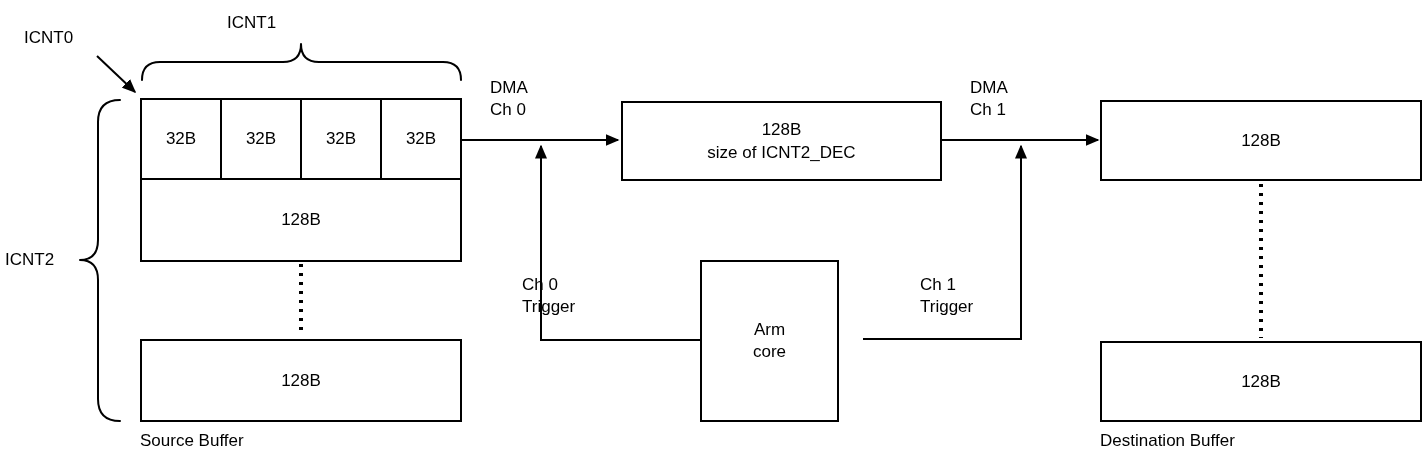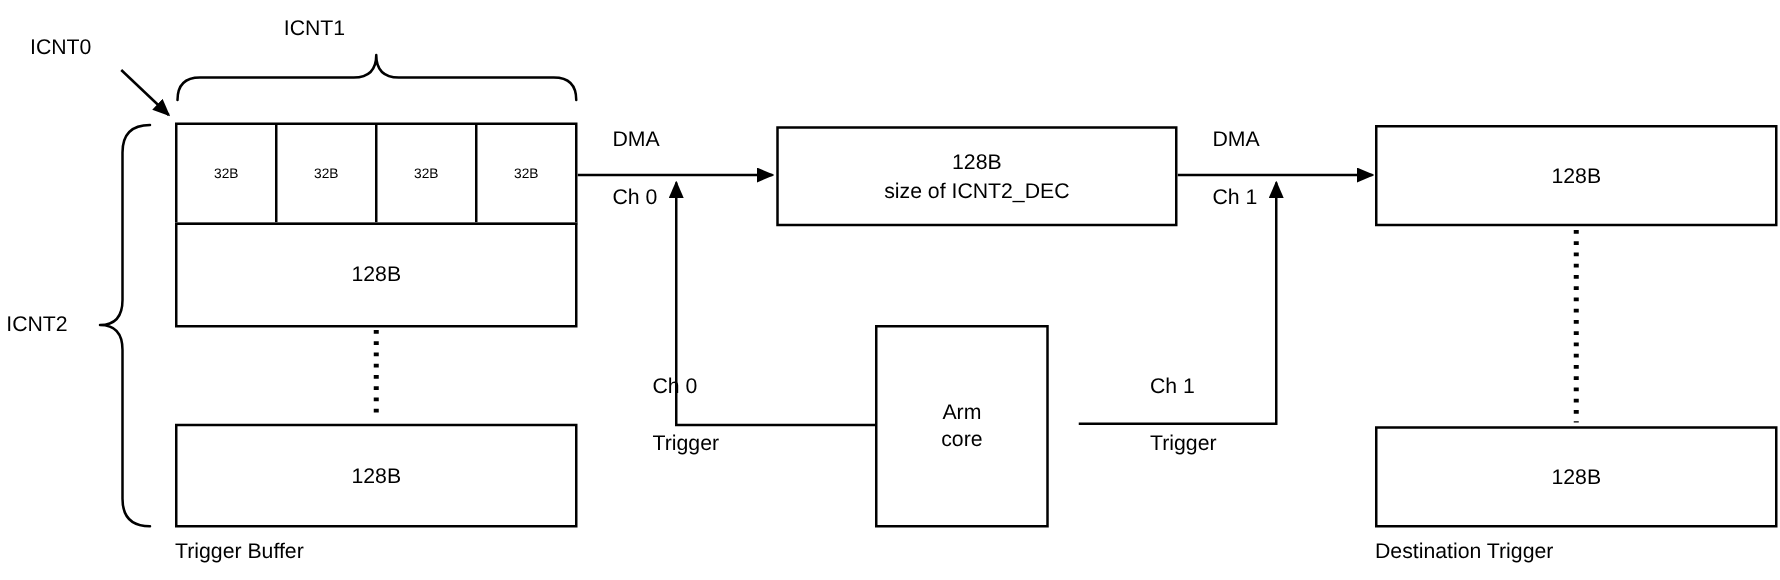--- a/index.html
+++ b/index.html
@@ -34,32 +34,32 @@
     text-align: center;
   }
   .box .stack { display: flex; flex-direction: column; align-items: center; }
   .cells-row { padding: 0; }
   .cells-row .cell {
     flex: 1 1 0;
     height: 100%;
     display: flex;
     align-items: center;
     justify-content: center;
-    font-size: 11px;
+    font-size: 17px;
   }
   .cells-row .cell + .cell { border-left: 2px solid var(--stroke-color, #000000); }
   .lbl {
     position: absolute;
     font-size: 17px;
     line-height: 21px;
     color: var(--text-color, #000000);
     white-space: nowrap;
   }
   .lbl.center { white-space: normal; }
-  .lbl .line { display: block; margin-top: 24px; }
+  .lbl .line { display: block; }
   .two-line { line-height: 22px; }
   .subtitle { font-size: 17px; margin-top: 3px; }
   .caption { font-size: 17px; }
 </style>
 </head>
 <body style="--stroke-color: #000000; --text-color: #000000; --bg-color: #ffffff;">
 
 <div class="canvas">
 
   <svg class="connector-layer" viewBox="0 0 1424 464" xmlns="http://www.w3.org/2000/svg">
@@ -98,21 +98,21 @@
     <div class="cell">32B</div>
     <div class="cell">32B</div>
     <div class="cell">32B</div>
     <div class="cell">32B</div>
   </div>
 
   <div class="box" style="left:140px; top:178px; width:322px; height:84px;">128B</div>
 
   <div class="box" style="left:140px; top:339px; width:322px; height:83px;">128B</div>
 
-  <div class="lbl center caption" style="left:140px; top:430px; width:322px;">Trigger Buffer</div>
+  <div class="lbl center caption" style="left:140px; top:430px; width:322px;">Source Buffer</div>
 
   <div class="lbl center two-line" style="left:490px; top:77px; width:100px;">
     <span class="line">DMA</span>
     <span class="line">Ch 0</span>
   </div>
 
   <div class="box" style="left:621px; top:101px; width:321px; height:80px;">
     <div class="stack">
       <span>128B</span>
       <span class="subtitle">size of ICNT2_DEC</span>
@@ -138,15 +138,15 @@
     <div class="stack two-line">
       <span class="line">Arm</span>
       <span class="line">core</span>
     </div>
   </div>
 
   <div class="box" style="left:1100px; top:100px; width:322px; height:81px;">128B</div>
 
   <div class="box" style="left:1100px; top:341px; width:322px; height:81px;">128B</div>
 
-  <div class="lbl center caption" style="left:1100px; top:430px; width:322px;">Destination Trigger</div>
+  <div class="lbl center caption" style="left:1100px; top:430px; width:322px;">Destination Buffer</div>
 
 </div>
 
 </body></html>

